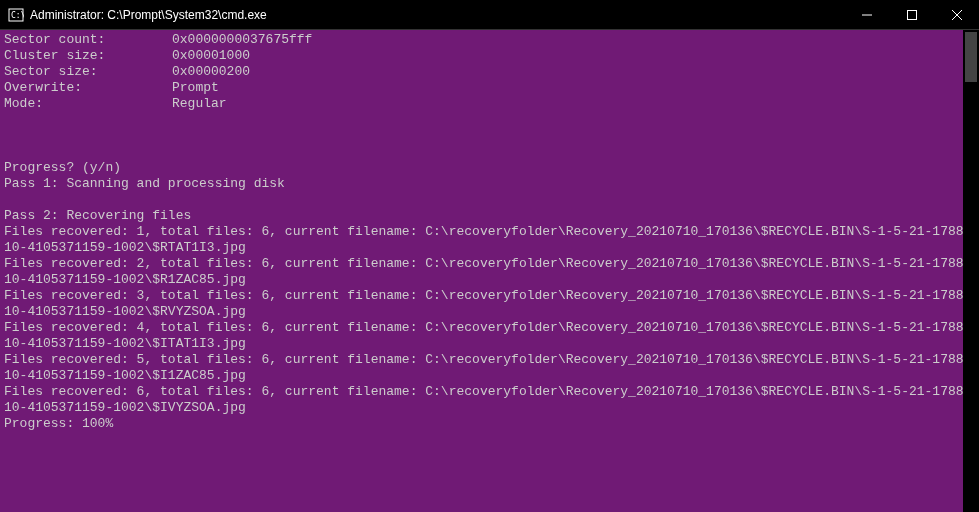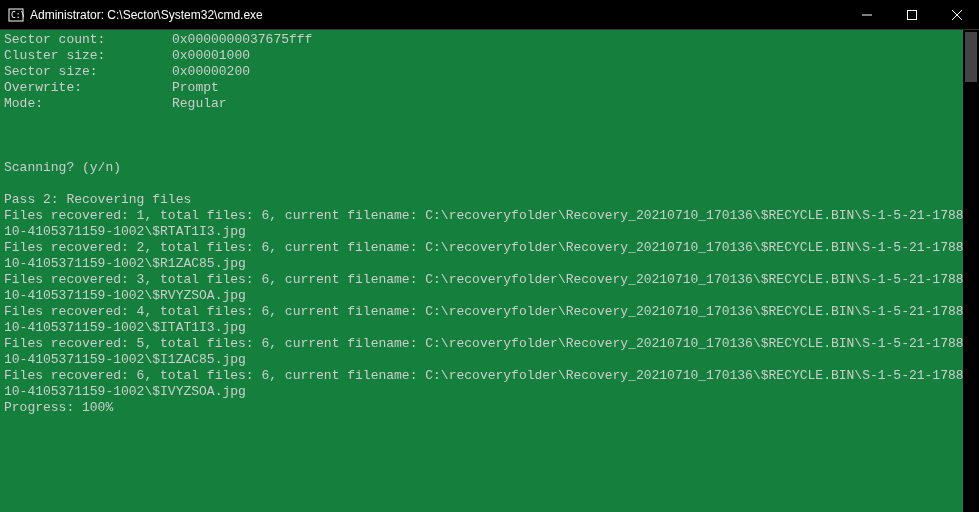--- a/index.html
+++ b/index.html
@@ -46,21 +46,21 @@
     .window-control {
       width: 45px;
       height: 100%;
       display: flex;
       align-items: center;
       justify-content: center;
       color: #fff;
       cursor: pointer;
     }
     .terminal {
-      background: #15803d;
+      background: #701a75;
       color: #ccc;
       font-size: 13px;
       line-height: 16px;
       padding: 2px 4px;
       height: calc(512px - 30px);
       overflow: hidden;
       white-space: pre;
       position: relative;
     }
     .scrollbar {
@@ -89,21 +89,21 @@
 </head>
 <body>
 
 <div class="titlebar">
   <span class="titlebar-icon">
     <svg width="16" height="16" viewBox="0 0 16 16">
       <rect x="1" y="2" width="14" height="12" fill="none" stroke="#fff" stroke-width="1"></rect>
       <text x="3" y="11" font-size="8" fill="#fff" font-family="monospace">C:\</text>
     </svg>
   </span>
-  <span class="titlebar-title">Administrator: C:\Sector\System32\cmd.exe</span>
+  <span class="titlebar-title">Administrator: C:\Prompt\System32\cmd.exe</span>
   <div class="window-controls">
     <div class="window-control">
       <svg width="10" height="10" viewBox="0 0 10 10">
           <line x1="0" y1="5" x2="10" y2="5" stroke="#fff" stroke-width="1"></line>
         </svg>
     </div>
     <div class="window-control">
       <svg width="10" height="10" viewBox="0 0 10 10">
           <rect x="0.5" y="0.5" width="9" height="9" fill="none" stroke="#fff" stroke-width="1"></rect>
         </svg>
@@ -112,20 +112,20 @@
       <svg width="10" height="10" viewBox="0 0 10 10">
           <line x1="0" y1="0" x2="10" y2="10" stroke="#fff" stroke-width="1"></line>
           <line x1="10" y1="0" x2="0" y2="10" stroke="#fff" stroke-width="1"></line>
         </svg>
     </div>
   </div>
 </div>
 
 <div class="terminal"><div class="info-line"><span class="info-label">Sector count:</span><span>0x0000000037675fff</span></div><div class="info-line"><span class="info-label">Cluster size:</span><span>0x00001000</span></div><div class="info-line"><span class="info-label">Sector size:</span><span>0x00000200</span></div><div class="info-line"><span class="info-label">Overwrite:</span><span>Prompt</span></div><div class="info-line"><span class="info-label">Mode:</span><span>Regular</span></div>
 <br>
-<div>Scanning? (y/n)</div>
+<div>Progress? (y/n)</div><div>Pass 1: Scanning and processing disk</div>
 <div>Pass 2: Recovering files</div><div id="files-container"><div>Files recovered: 1, total files: 6, current filename: C:\recoveryfolder\Recovery_20210710_170136\$RECYCLE.BIN\S-1-5-21-1788119604-1211417</div><div>10-4105371159-1002\$RTAT1I3.jpg</div><div>Files recovered: 2, total files: 6, current filename: C:\recoveryfolder\Recovery_20210710_170136\$RECYCLE.BIN\S-1-5-21-1788119604-1211417</div><div>10-4105371159-1002\$R1ZAC85.jpg</div><div>Files recovered: 3, total files: 6, current filename: C:\recoveryfolder\Recovery_20210710_170136\$RECYCLE.BIN\S-1-5-21-1788119604-1211417</div><div>10-4105371159-1002\$RVYZSOA.jpg</div><div>Files recovered: 4, total files: 6, current filename: C:\recoveryfolder\Recovery_20210710_170136\$RECYCLE.BIN\S-1-5-21-1788119604-1211417</div><div>10-4105371159-1002\$ITAT1I3.jpg</div><div>Files recovered: 5, total files: 6, current filename: C:\recoveryfolder\Recovery_20210710_170136\$RECYCLE.BIN\S-1-5-21-1788119604-1211417</div><div>10-4105371159-1002\$I1ZAC85.jpg</div><div>Files recovered: 6, total files: 6, current filename: C:\recoveryfolder\Recovery_20210710_170136\$RECYCLE.BIN\S-1-5-21-1788119604-1211417</div><div>10-4105371159-1002\$IVYZSOA.jpg</div></div><div>Progress: 100%</div>
 <br>
 </div>
 
 <div class="scrollbar">
   <div class="scrollbar-thumb"></div>
 </div>
 
 </body></html>

